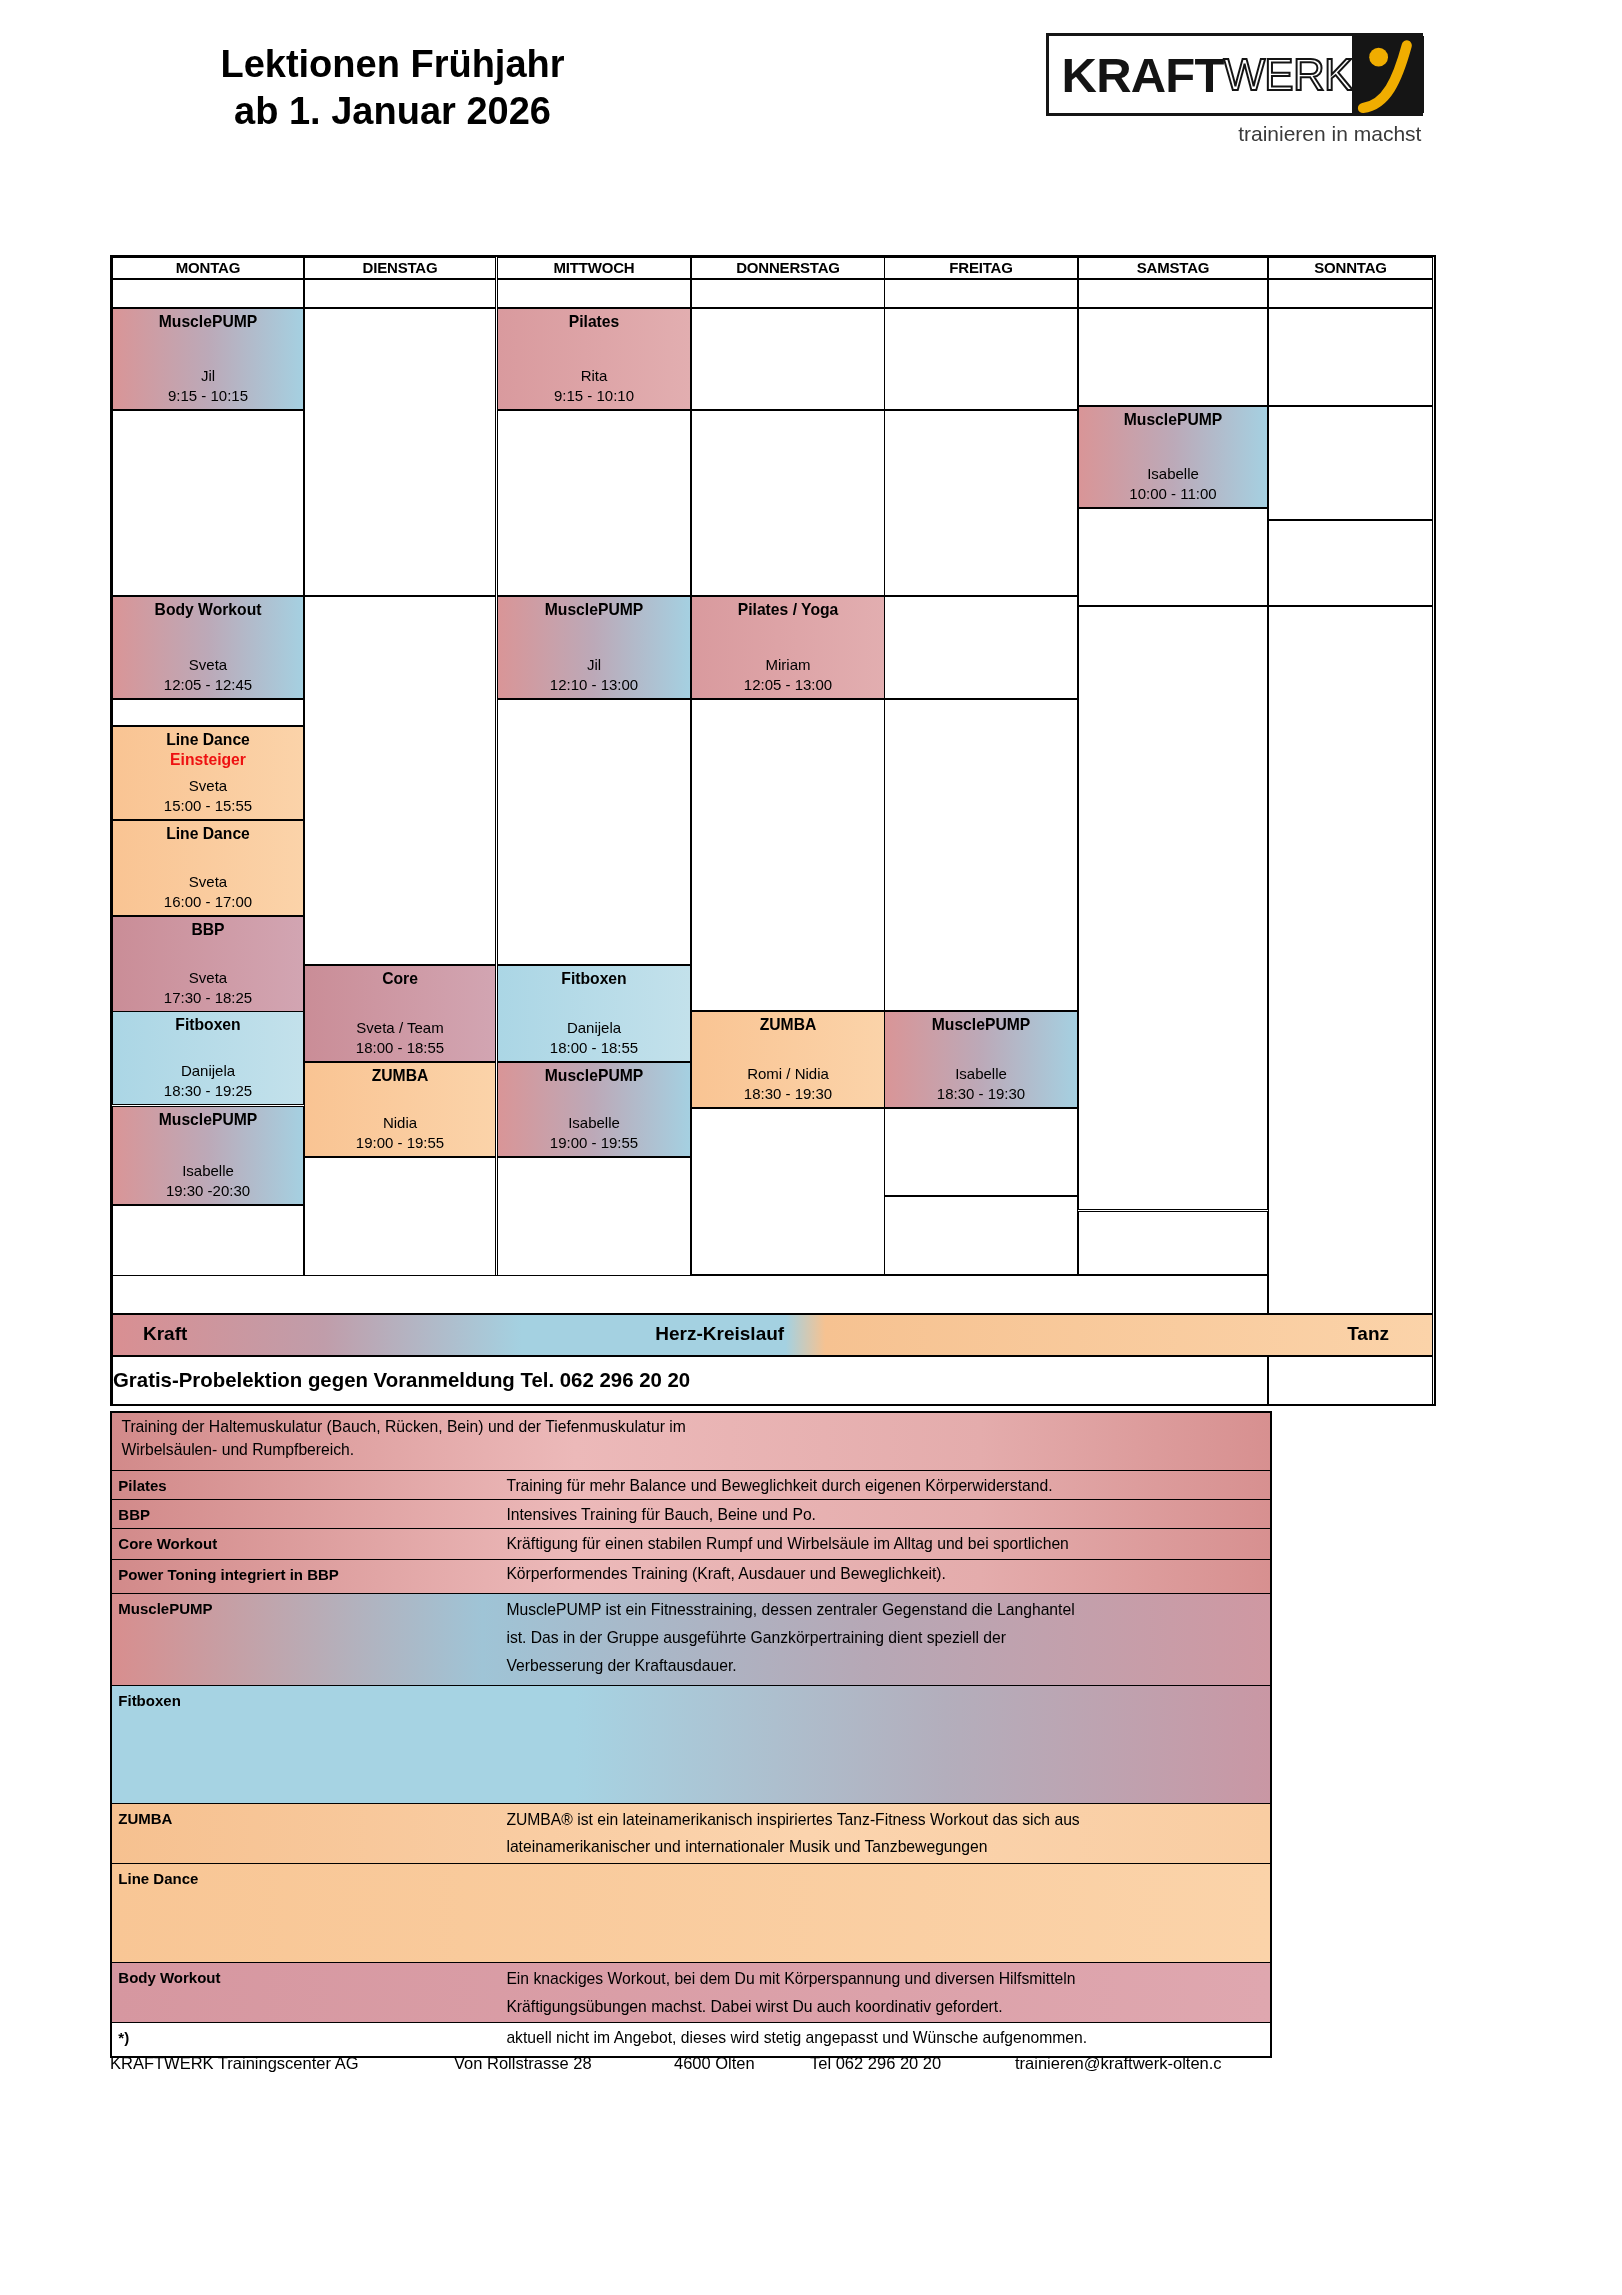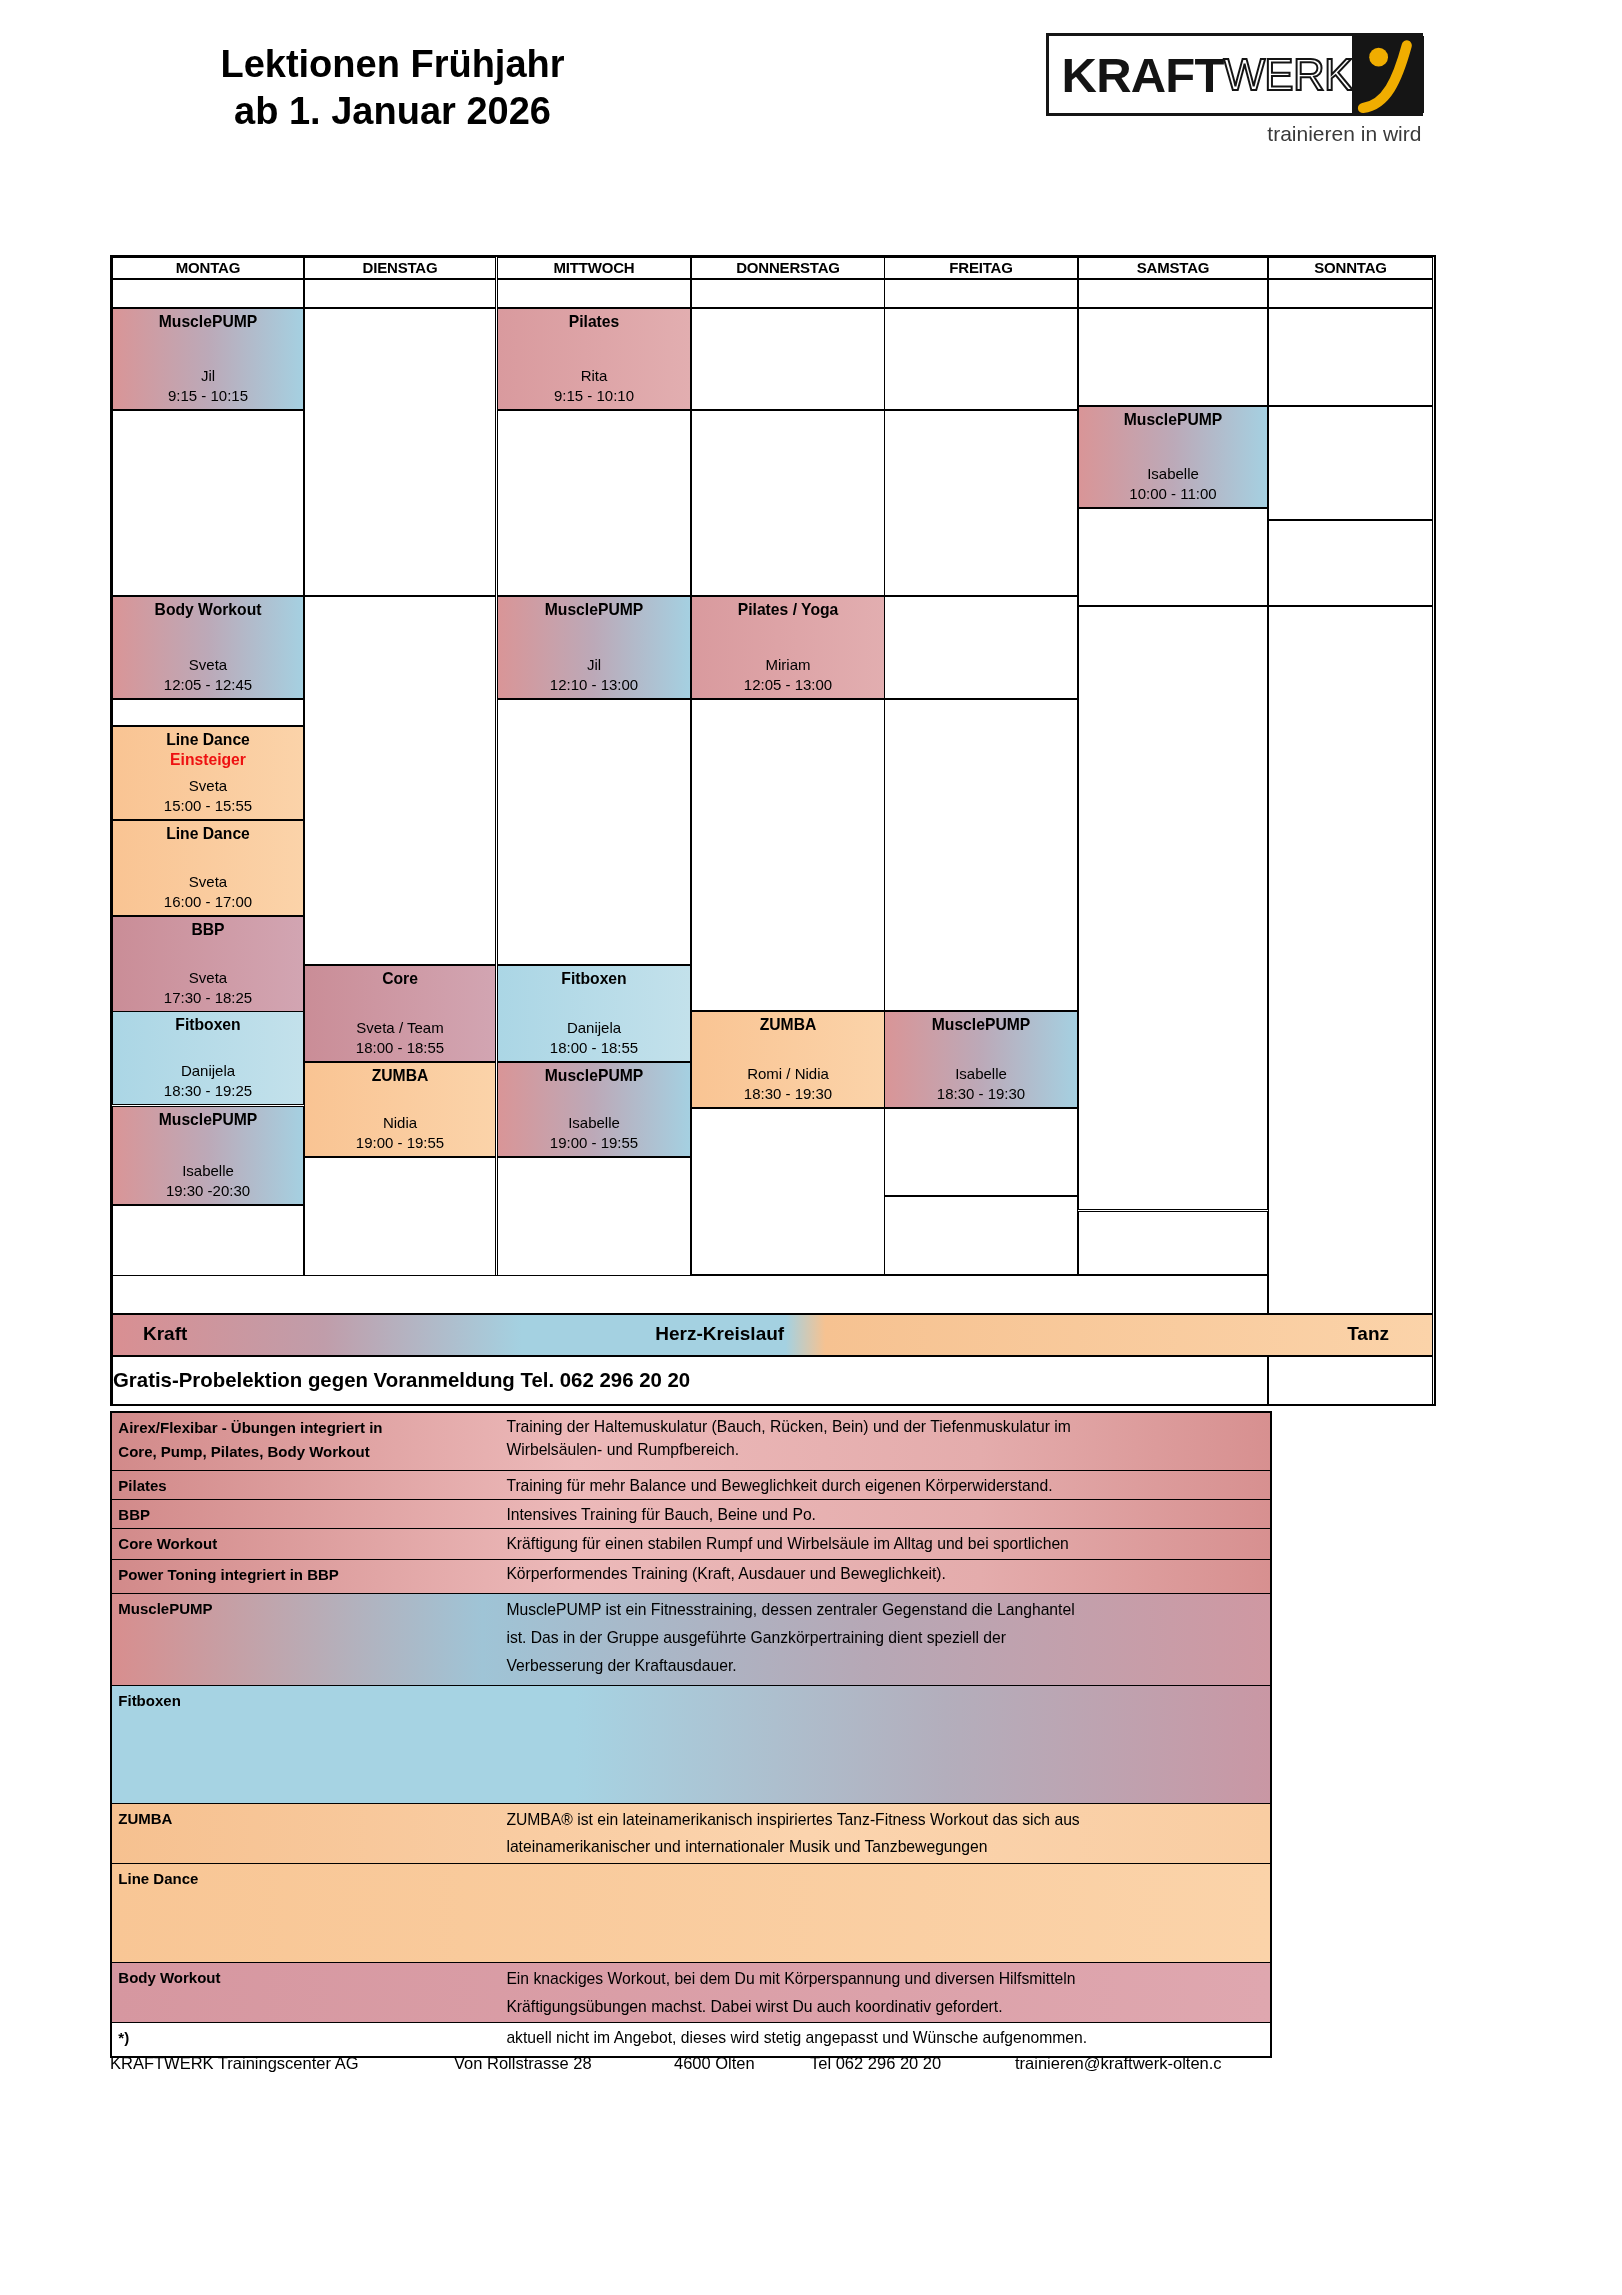--- a/index.html
+++ b/index.html
@@ -72,21 +72,21 @@
       <span class="brand-bold">KRAFT</span>
         <span class="brand-light">WERK</span>
     </div>
     <div class="logo-icon">
       <svg width="72" height="83" viewBox="0 0 92 106">
         <circle cx="34" cy="27" r="12" fill="#f0ad00"></circle>
         <path d="M14 92 C 44 88, 58 56, 70 12" stroke="#f0ad00" stroke-width="13" fill="none" stroke-linecap="round"></path>
       </svg>
     </div>
   </div>
-  <div class="logo-tagline">trainieren in wird</div>
+  <div class="logo-tagline">trainieren in machst</div>
 </div>
 
 <div class="sched">
 
   <div class="hcell" style="left:0;top:0;width:192px;height:22px">MONTAG</div>
   <div class="hcell" style="left:192px;top:0;width:192px;height:22px">DIENSTAG</div>
   <div class="hcell" style="left:385px;top:0;width:194px;height:22px">MITTWOCH</div>
   <div class="hcell" style="left:579px;top:0;width:194px;height:22px">DONNERSTAG</div>
   <div class="hcell" style="left:772px;top:0;width:194px;height:22px">FREITAG</div>
   <div class="hcell" style="left:966px;top:0;width:190px;height:22px">SAMSTAG</div>
@@ -263,22 +263,20 @@
     <span class="legend-label" style="left:46%;transform:translateX(-50%)">Herz-Kreislauf</span>
     <span class="legend-label" style="right:43px">Tanz</span>
   </div>
 
   <div class="promo-cell">Gratis-Probelektion gegen Voranmeldung Tel. 062 296 20 20</div>
   <div class="promo-side"></div>
 </div>
 
 <div class="desc">
   <div class="drow d-pink" style="height:57px">
-    <div class="dlabel">Airex/Flexibar - Übungen integriert in
-Core, Pump, Pilates, Body Workout</div>
     <div class="dtext" style="line-height:23.6px">Training der Haltemuskulatur (Bauch, Rücken, Bein) und der Tiefenmuskulatur im
 Wirbelsäulen- und Rumpfbereich.</div>
   </div>
   <div class="drow d-pink" style="height:29px">
     <div class="dlabel">Pilates</div>
     <div class="dtext">Training für mehr Balance und Beweglichkeit durch eigenen Körperwiderstand.</div>
   </div>
   <div class="drow d-pink" style="height:29px">
     <div class="dlabel">BBP</div>
     <div class="dtext">Intensives Training für Bauch, Beine und Po.</div>

